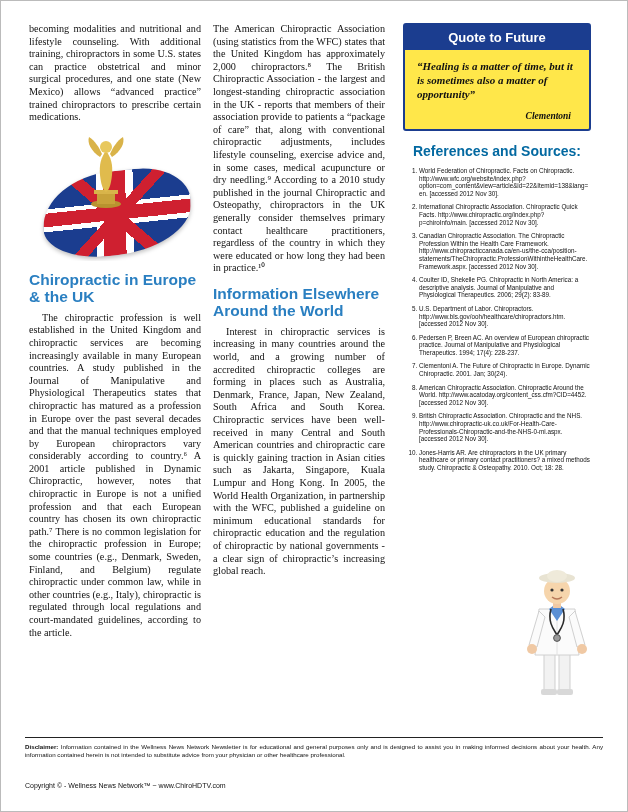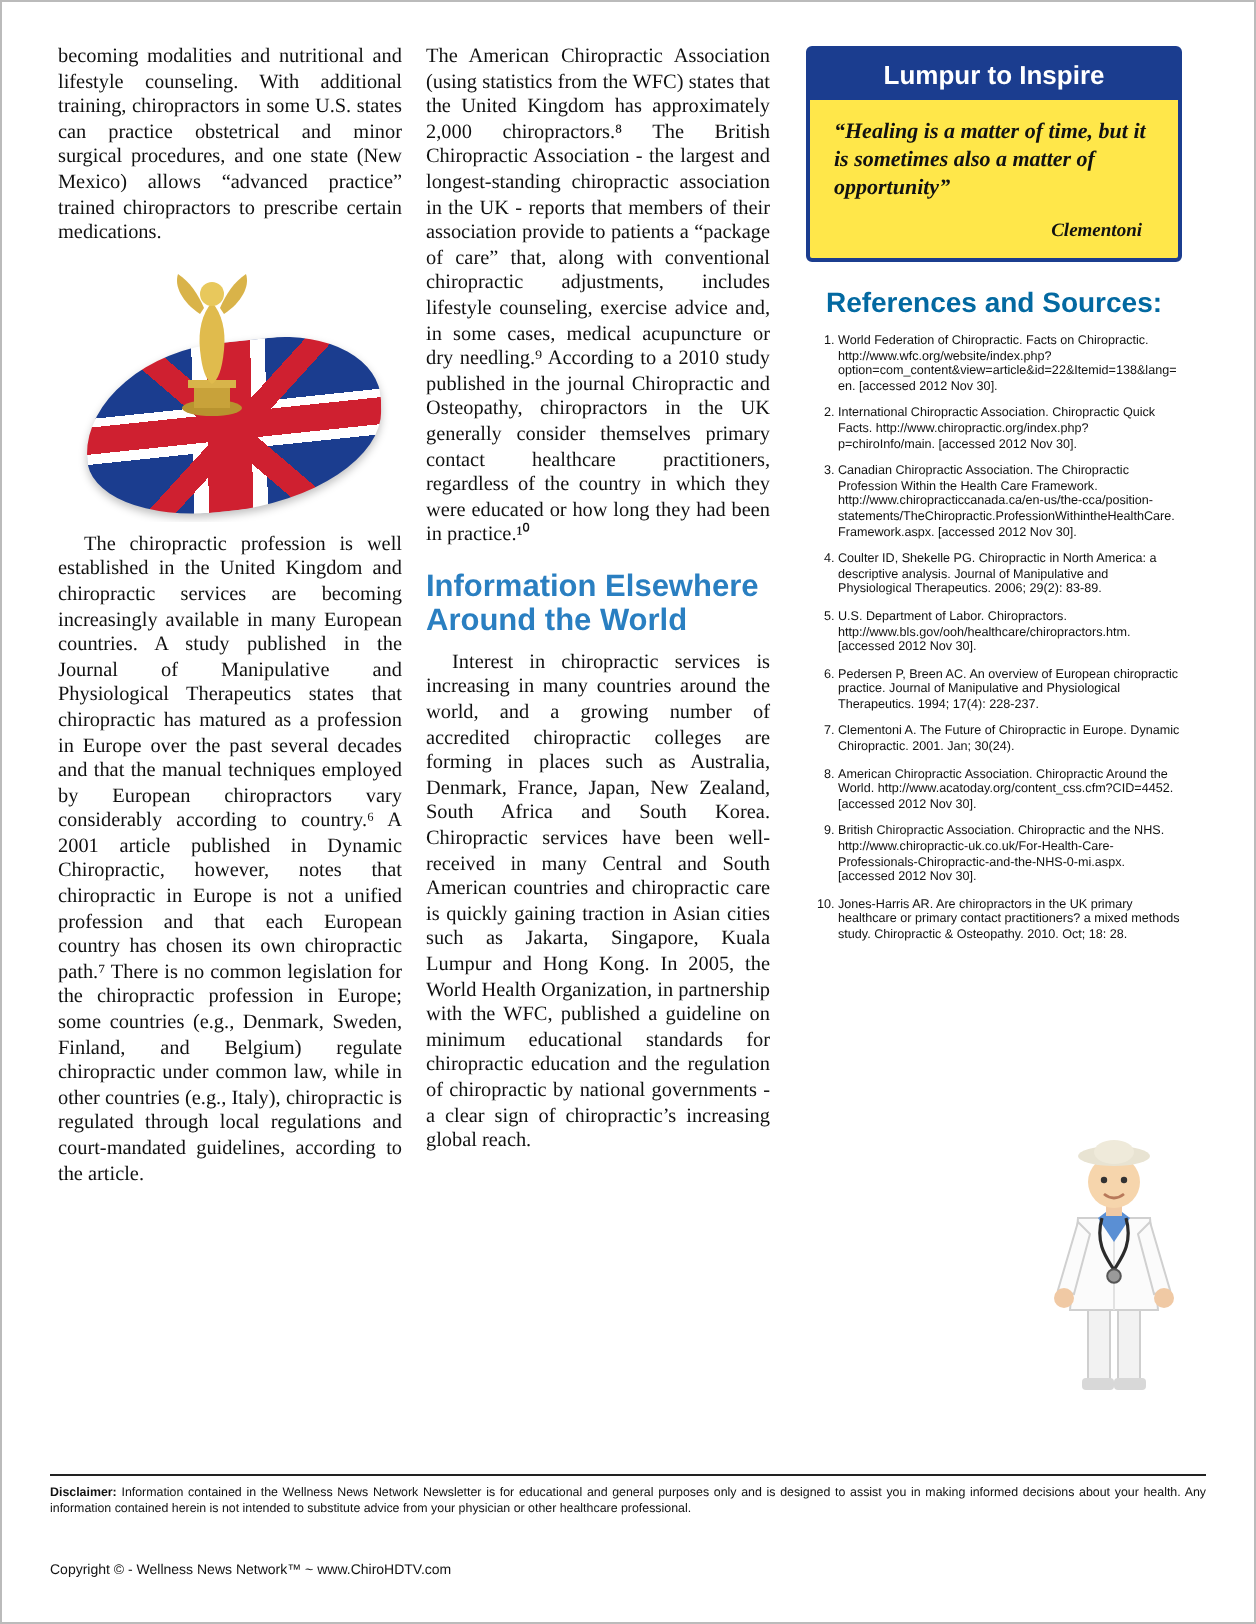--- a/index.html
+++ b/index.html
@@ -209,32 +209,33 @@
           <ellipse cx="27" cy="69" rx="15" ry="4" fill="#b8932f"></ellipse>
           <rect x="18" y="58" width="18" height="11" fill="#c8a23a"></rect>
           <rect x="15" y="55" width="24" height="4" fill="#d8b44a"></rect>
           <path d="M27 16 C22 22 20 30 21 40 C22 50 24 55 27 57 C30 55 32 50 33 40 C34 30 32 22 27 16 Z" fill="#e0bb4d"></path>
           <circle cx="27" cy="12" r="6" fill="#e8c85c"></circle>
           <path d="M21 22 C12 16 8 8 10 2 C16 6 20 12 23 19 Z" fill="#d9b349"></path>
           <path d="M33 22 C42 16 46 8 44 2 C38 6 34 12 31 19 Z" fill="#d9b349"></path>
         </svg>
       </div>
 
+      <div class="h-blue">Chiropractic in Europe &amp; the UK</div>
       <p class="body indent">The chiropractic profession is well established in the United Kingdom and chiropractic services are becoming increasingly available in many European countries.  A study published in the Journal of Manipulative and Physiological Therapeutics states that chiropractic has matured as a profession in Europe over the past several decades and that the manual techniques employed by European chiropractors vary considerably according to country.⁶  A 2001 article published in Dynamic Chiropractic, however, notes that chiropractic in Europe is not a unified profession and that each European country has chosen its own chiropractic path.⁷  There is no common legislation for the chiropractic profession in Europe; some countries (e.g., Denmark, Sweden, Finland, and Belgium) regulate chiropractic under common law, while in other countries (e.g., Italy), chiropractic is regulated through local regulations and court-mandated guidelines, according to the article.</p>
     </div>
 
     <div class="col col-mid">
       <p class="body">The American Chiropractic Association (using statistics from the WFC) states that the United Kingdom has approximately 2,000 chiropractors.⁸  The British Chiropractic Association - the largest and longest-standing chiropractic association in the UK - reports that members of their association provide to patients a “package of care” that, along with conventional chiropractic adjustments, includes lifestyle counseling, exercise advice and, in some cases, medical acupuncture or dry needling.⁹  According to a 2010 study published in the journal Chiropractic and Osteopathy, chiropractors in the UK generally consider themselves primary contact healthcare practitioners, regardless of the country in which they were educated or how long they had been in practice.¹⁰</p>
       <div class="h-blue">Information Elsewhere Around the World</div>
       <p class="body indent">Interest in chiropractic services is increasing in many countries around the world, and a growing number of accredited chiropractic colleges are forming in places such as Australia, Denmark, France, Japan, New Zealand, South Africa and South Korea.  Chiropractic services have been well-received in many Central and South American countries and chiropractic care is quickly gaining traction in Asian cities such as Jakarta, Singapore, Kuala Lumpur and Hong Kong.  In 2005, the World Health Organization, in partnership with the WFC, published a guideline on minimum educational standards for chiropractic education and the regulation of chiropractic by national governments - a clear sign of chiropractic’s increasing global reach.</p>
     </div>
 
     <div class="col col-right">
       <div class="quote-box">
-        <div class="quote-title">Lumpur to Inspire</div>
+        <div class="quote-title">Quote to Future</div>
         <div class="quote-text">“Healing is a matter of time, but it is sometimes also a matter of opportunity”</div>
         <div class="quote-attrib">Clementoni</div>
       </div>
 
       <div class="ref-title">References and Sources:</div>
       <ol class="refs">
         <li>World Federation of Chiropractic. Facts on Chiropractic. http://www.wfc.org/website/index.php?option=com_content&amp;view=article&amp;id=22&amp;Itemid=138&amp;lang=en. [accessed 2012 Nov 30].</li>
         <li>International Chiropractic Association. Chiropractic Quick Facts. http://www.chiropractic.org/index.php?p=chiroInfo/main. [accessed 2012 Nov 30].</li>
         <li>Canadian Chiropractic Association. The Chiropractic Profession Within the Health Care Framework. http://www.chiropracticcanada.ca/en-us/the-cca/position-statements/TheChiropractic.ProfessionWithintheHealthCare.Framework.aspx. [accessed 2012 Nov 30].</li>
         <li>Coulter ID, Shekelle PG. Chiropractic in North America: a descriptive analysis. Journal of Manipulative and Physiological Therapeutics. 2006; 29(2): 83-89.</li>

